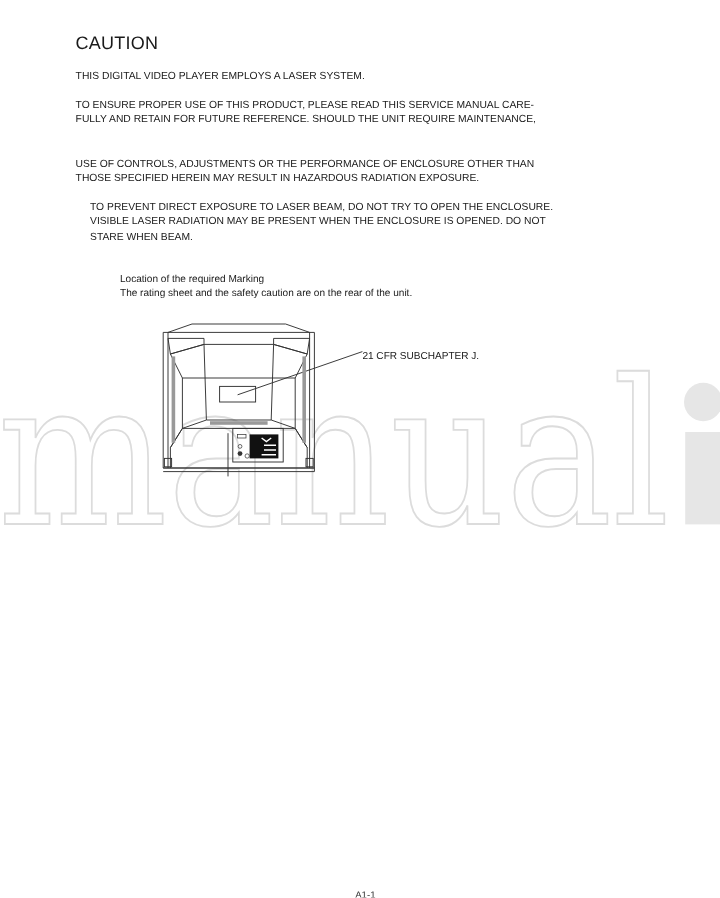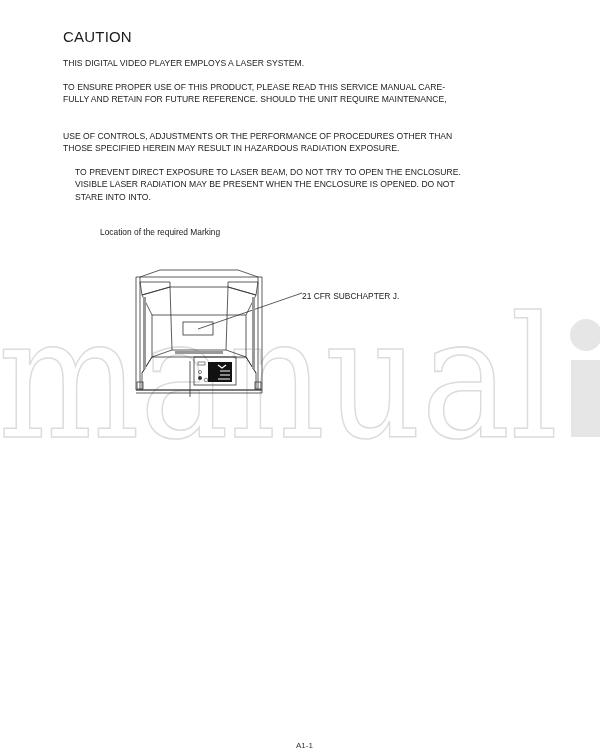--- a/index.html
+++ b/index.html
@@ -37,32 +37,33 @@
   <div class="para p1">
     <span>THIS DIGITAL VIDEO PLAYER EMPLOYS A LASER SYSTEM.</span>
   </div>
 
   <div class="para p2">
     <span>TO ENSURE PROPER USE OF THIS PRODUCT, PLEASE READ THIS SERVICE MANUAL CARE-</span>
     <span>FULLY AND RETAIN FOR FUTURE REFERENCE. SHOULD THE UNIT REQUIRE MAINTENANCE,</span>
   </div>
 
   <div class="para p3">
-    <span>USE OF CONTROLS, ADJUSTMENTS OR THE PERFORMANCE OF PROCEDURES OTHER THAN</span>
+    <span>USE OF CONTROLS, ADJUSTMENTS OR THE PERFORMANCE OF ENCLOSURE OTHER THAN</span>
     <span>THOSE SPECIFIED HEREIN MAY RESULT IN HAZARDOUS RADIATION EXPOSURE.</span>
   </div>
 
   <div class="para p4">
     <span>TO PREVENT DIRECT EXPOSURE TO LASER BEAM, DO NOT TRY TO OPEN THE ENCLOSURE.</span>
     <span>VISIBLE LASER RADIATION MAY BE PRESENT WHEN THE ENCLOSURE IS OPENED. DO NOT</span>
-    <span>STARE INTO INTO.</span>
+    <span>STARE WHEN BEAM.</span>
   </div>
 
   <div class="marking">
     <span>Location of the required Marking</span>
+    <span>The rating sheet and the safety caution are on the rear of the unit.</span>
   </div>
 
   <svg class="tv" viewBox="0 0 180 140" xmlns="http://www.w3.org/2000/svg">
     <g fill="none" stroke="#333" stroke-width="0.8">
 
       <path d="M10 12 L30 5 L108 5 L128 12"></path>
       <path d="M6 12 L132 12 L132 125 L6 125 Z"></path>
 
       <path d="M10 12 L10 125"></path>
         <path d="M128 12 L128 125"></path>

